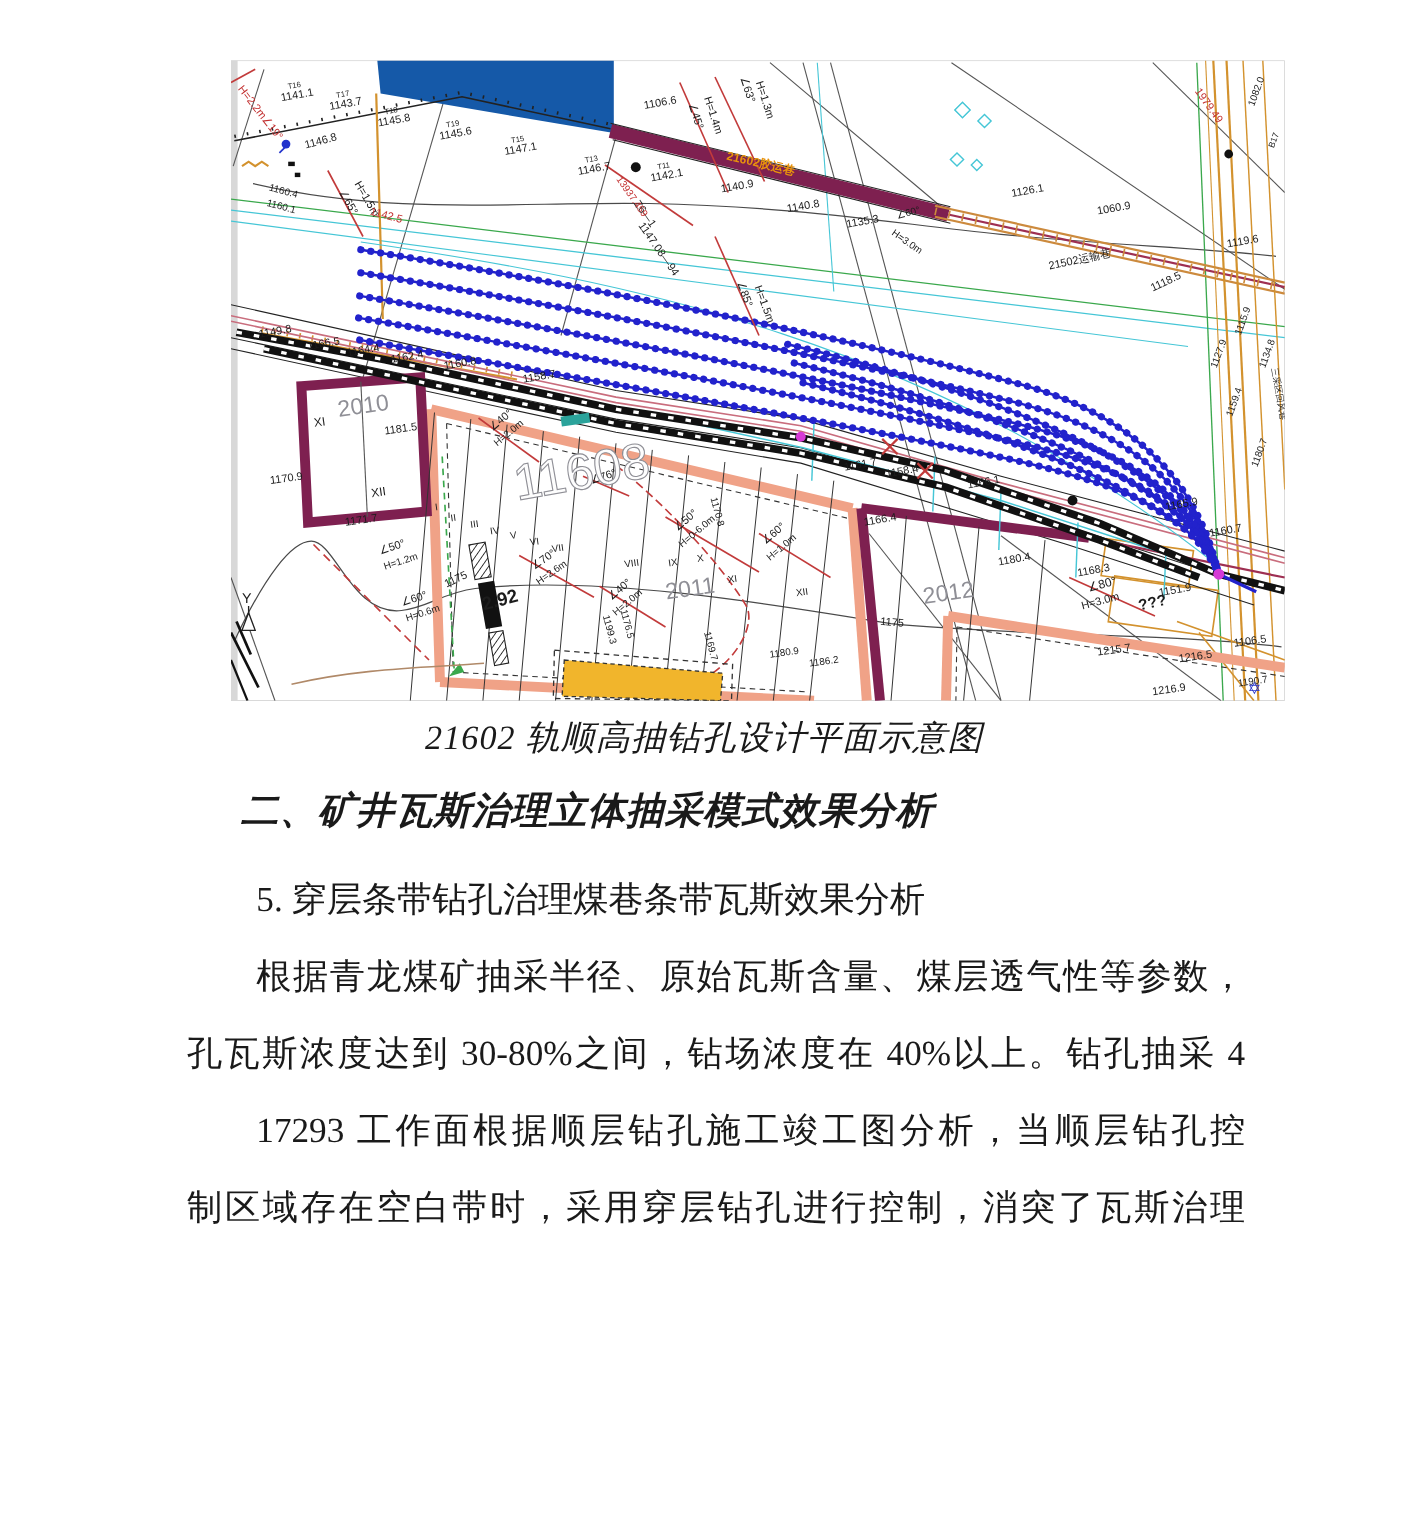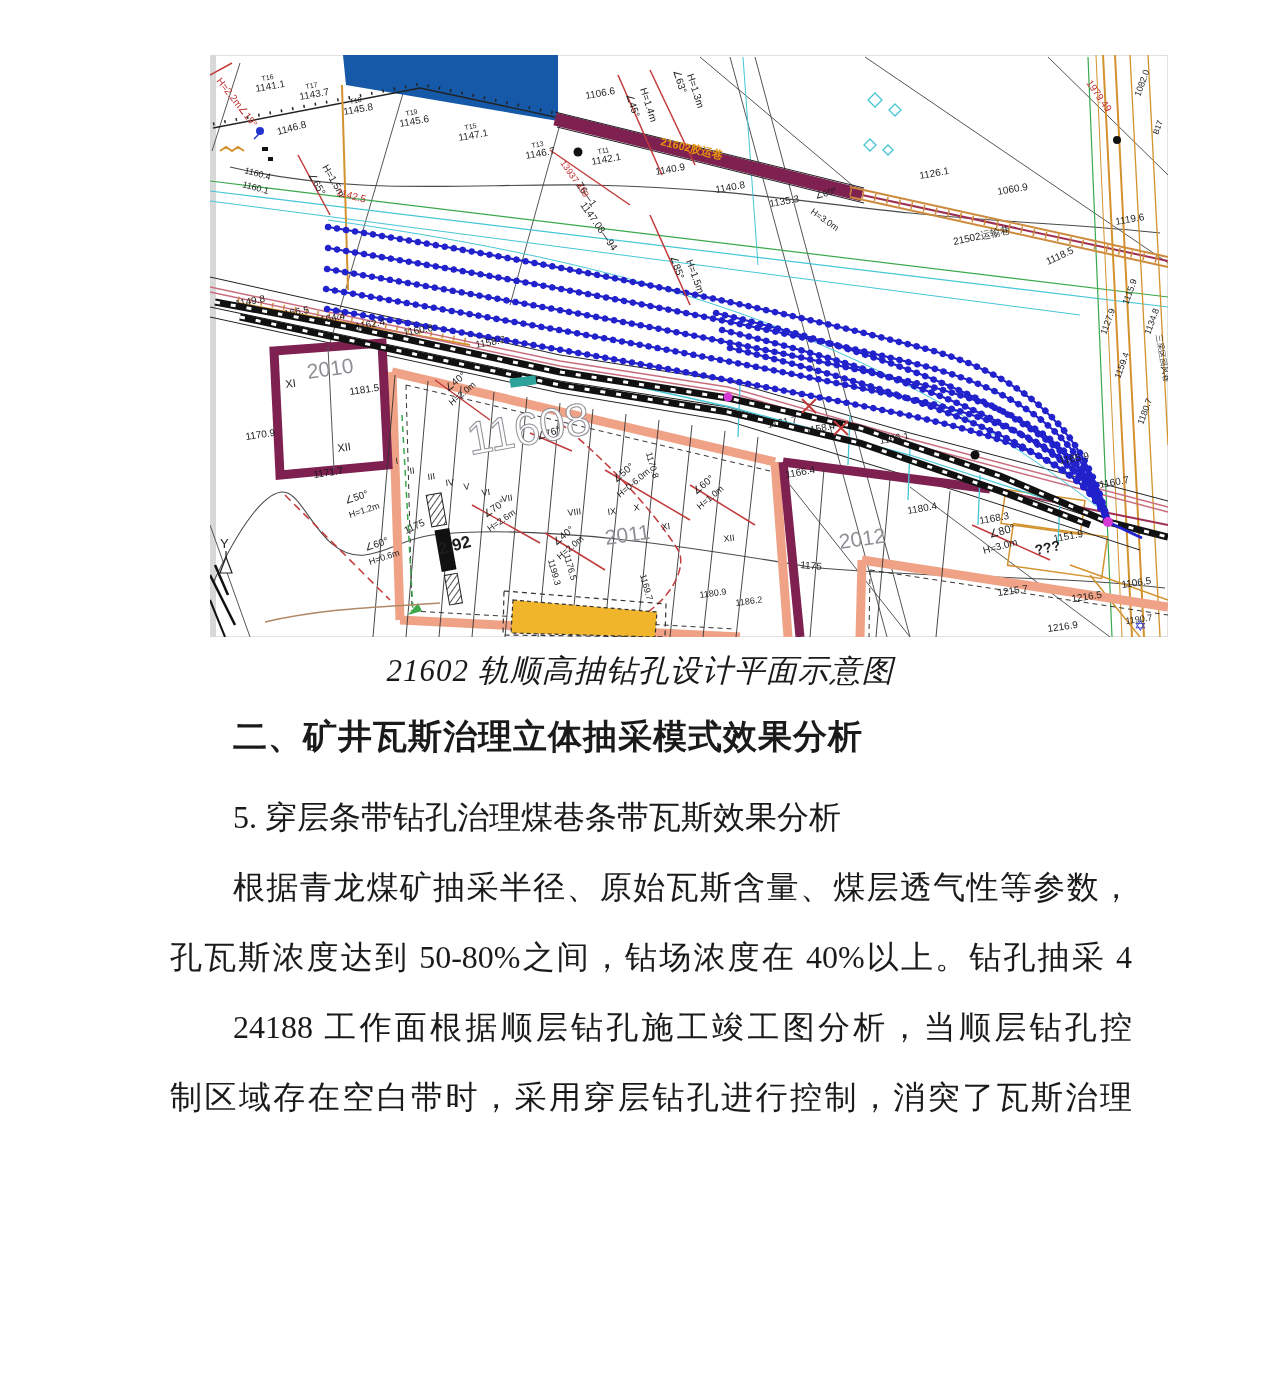--- a/index.html
+++ b/index.html
@@ -11,22 +11,23 @@
   .map-frame{
     position:absolute;left:210px;top:55px;width:958px;height:582px;
     background:#fff;
   }
   .map-frame svg{display:block;width:958px;height:582px;}
   .caption{
     position:absolute;top:650px;left:0;width:1280px;text-align:center;
     font-size:31px;letter-spacing:1px;font-style:italic;
   }
   .heading{
-    position:absolute;top:714px;left:233px;font-size:34px;font-weight:bold;
+    position:absolute;top:714px;left:219px;font-size:34px;font-weight:bold;
     letter-spacing:1px;
+    font-style:italic;
   }
   .body-lines{position:absolute;top:782px;left:170px;width:962px;}
   .line{
     height:70px;line-height:70px;font-size:32px;overflow:hidden;
   }
   .line.just{text-align:justify;text-align-last:justify;}
   .line.indent{text-indent:63px;}
   text{font-family:"Liberation Sans","DejaVu Sans",sans-serif;}
 </style>
 </head>
@@ -398,16 +399,16 @@
         <text transform="translate(924,576) rotate(0)" font-size="15" fill="#2a35c8">✡</text>
       </g>
 </svg>
 </div>
 
 <div class="caption">21602 轨顺高抽钻孔设计平面示意图</div>
 <div class="heading">二、矿井瓦斯治理立体抽采模式效果分析</div>
 <div class="body-lines" id="doc-lines">
     <div class="line indent">5. 穿层条带钻孔治理煤巷条带瓦斯效果分析</div>
     <div class="line indent just">根据青龙煤矿抽采半径、原始瓦斯含量、煤层透气性等参数，</div>
-    <div class="line just">孔瓦斯浓度达到 50-80%之间，钻场浓度在 40%以上。钻孔抽采 4</div>
-    <div class="line indent just">24188 工作面根据顺层钻孔施工竣工图分析，当顺层钻孔控</div>
+    <div class="line just">孔瓦斯浓度达到 30-80%之间，钻场浓度在 40%以上。钻孔抽采 4</div>
+    <div class="line indent just">17293 工作面根据顺层钻孔施工竣工图分析，当顺层钻孔控</div>
     <div class="line just">制区域存在空白带时，采用穿层钻孔进行控制，消突了瓦斯治理</div>
   </div>
 
 </body></html>

